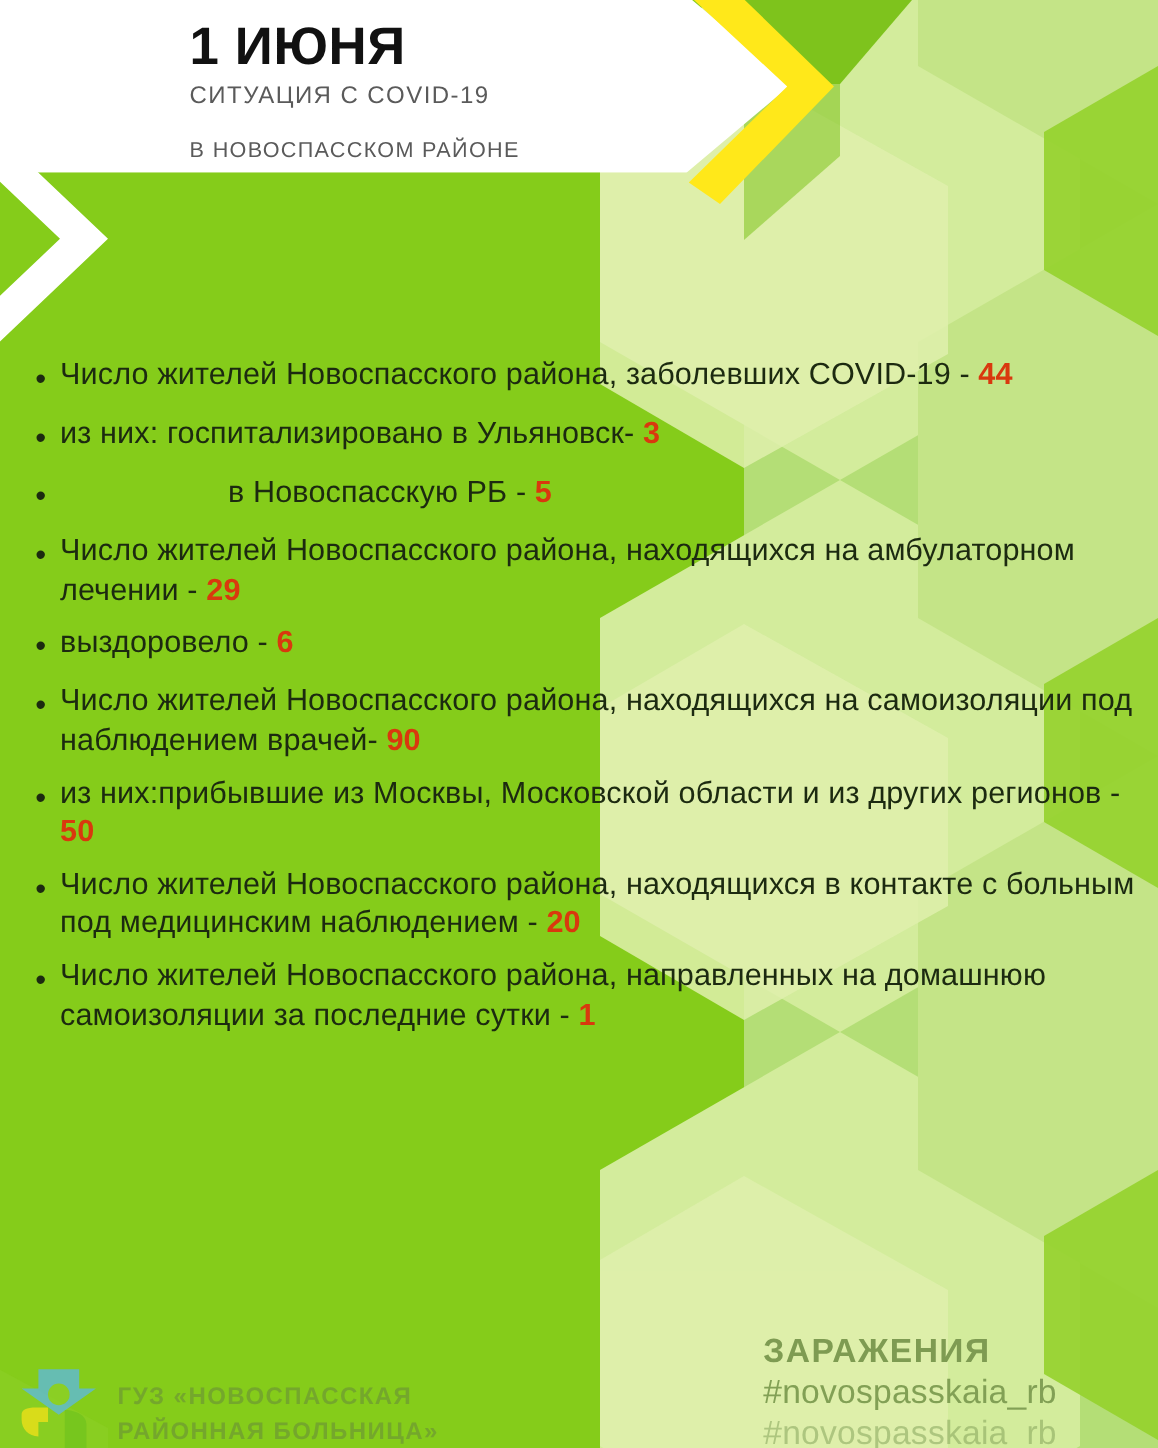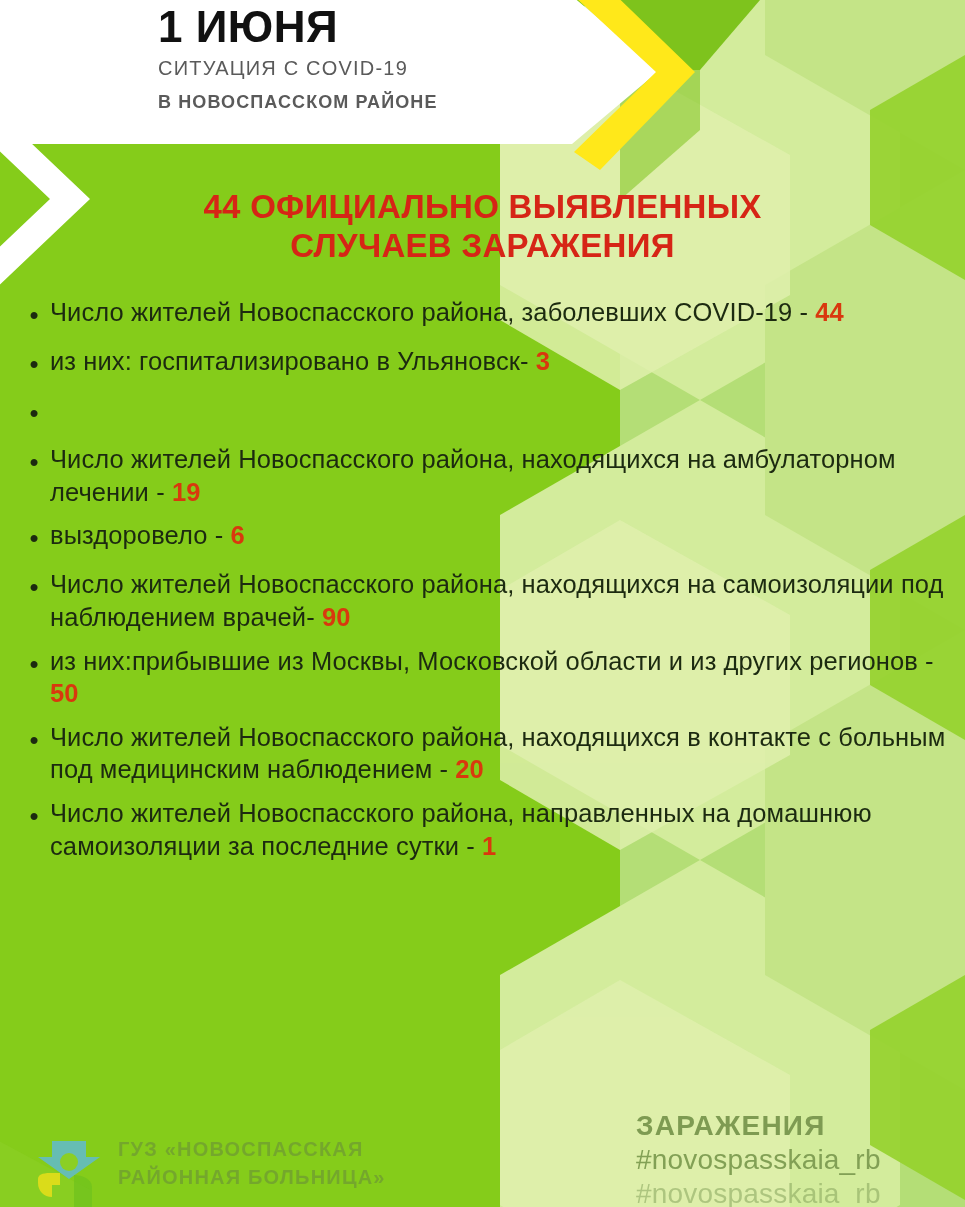--- a/index.html
+++ b/index.html
@@ -23,21 +23,21 @@
     position:absolute;
     left:-40px; top:-4px;
     width:700px; height:148px;
     background:#ffffff;
     -webkit-clip-path: polygon(0 0, 612px 0, 700px 74px, 612px 148px, 0 148px);
     clip-path: polygon(0 0, 612px 0, 700px 74px, 612px 148px, 0 148px);
     z-index:4;
   }
   .header-text {
     position:absolute;
-    left:158px; top:2px;
+    left:158px; top:14px;
     z-index:6;
     text-align:left;
   }
   .h-date {
     font-size:44px;
     font-weight:bold;
     color:#111111;
     letter-spacing:0.5px;
     line-height:1.15;
   }
@@ -46,22 +46,21 @@
     color:#5a5a5a;
     letter-spacing:1.2px;
     line-height:1.35;
     margin-top:2px;
   }
   .h-sub2 {
     font-size:18px;
     color:#5a5a5a;
     letter-spacing:1.1px;
     line-height:1.4;
-    margin-top:8px;
-    font-weight:bold;
+    margin-top:19px;
   }
 
   
   .left-chevron {
     position:absolute;
     left:-70px; top:104px;
     width:230px; height:190px;
     z-index:3;
   }
   
@@ -119,24 +118,24 @@
   }
   .num {
     color:#d9380e;
     font-weight:bold;
   }
   .indent { padding-left:140px; }
 
   
   .footer-logo {
     position:absolute;
-    left:30px; bottom:0px;
+    left:10px; bottom:0px;
     z-index:6;
     display:flex;
-    align-items:flex-start;
+    align-items:flex-end;
     opacity:0.75;
   }
   .logo-mark { width:78px; height:72px; flex:0 0 auto; }
   .logo-text {
     margin-left:10px;
     color:#6f9b33;
     font-weight:bold;
     font-size:20px;
     letter-spacing:1.2px;
     line-height:1.42;
@@ -215,40 +214,37 @@
   <svg class="yellow-chevron" viewBox="0 0 140 190">
     <polygon points="30,0 125,92 30,190 4,172 86,92 4,16" fill="#ffe81a"></polygon>
   </svg>
 
   <div class="header-text">
     <div class="h-date">1 ИЮНЯ</div>
     <div class="h-sub1">СИТУАЦИЯ С COVID-19</div>
     <div class="h-sub2">В НОВОСПАССКОМ РАЙОНЕ</div>
   </div>
 
-  <div class="headline">
-    <span class="l1">44 ОФИЦИАЛЬНО ВЫЯВЛЕННЫХ</span>
-    <span class="l2">СЛУЧАЕВ ЗАРАЖЕНИЯ</span>
-  </div>
 
   <div class="list" id="bullet-list">
       <div class="item">
         <span class="bullet">•</span>
         <span class="itext"><span>Число жителей Новоспасского района, заболевших COVID-19 - </span><span class="num">44</span></span>
       </div>
       <div class="item">
         <span class="bullet">•</span>
         <span class="itext"><span>из них: госпитализировано в Ульяновск- </span><span class="num">3</span></span>
       </div>
       <div class="item">
         <span class="bullet">•</span>
-      </div>
-      <div class="item">
-        <span class="bullet">•</span>
-        <span class="itext"><span>Число жителей Новоспасского района, находящихся на амбулаторном лечении - </span><span class="num">19</span></span>
+        <span class="itext indent"><span>в Новоспасскую РБ - </span><span class="num">5</span></span>
+      </div>
+      <div class="item">
+        <span class="bullet">•</span>
+        <span class="itext"><span>Число жителей Новоспасского района, находящихся на амбулаторном лечении - </span><span class="num">29</span></span>
       </div>
       <div class="item">
         <span class="bullet">•</span>
         <span class="itext"><span>выздоровело - </span><span class="num">6</span></span>
       </div>
       <div class="item">
         <span class="bullet">•</span>
         <span class="itext"><span> Число жителей Новоспасского района, находящихся на самоизоляции под наблюдением врачей- </span><span class="num">90</span></span>
       </div>
       <div class="item">

